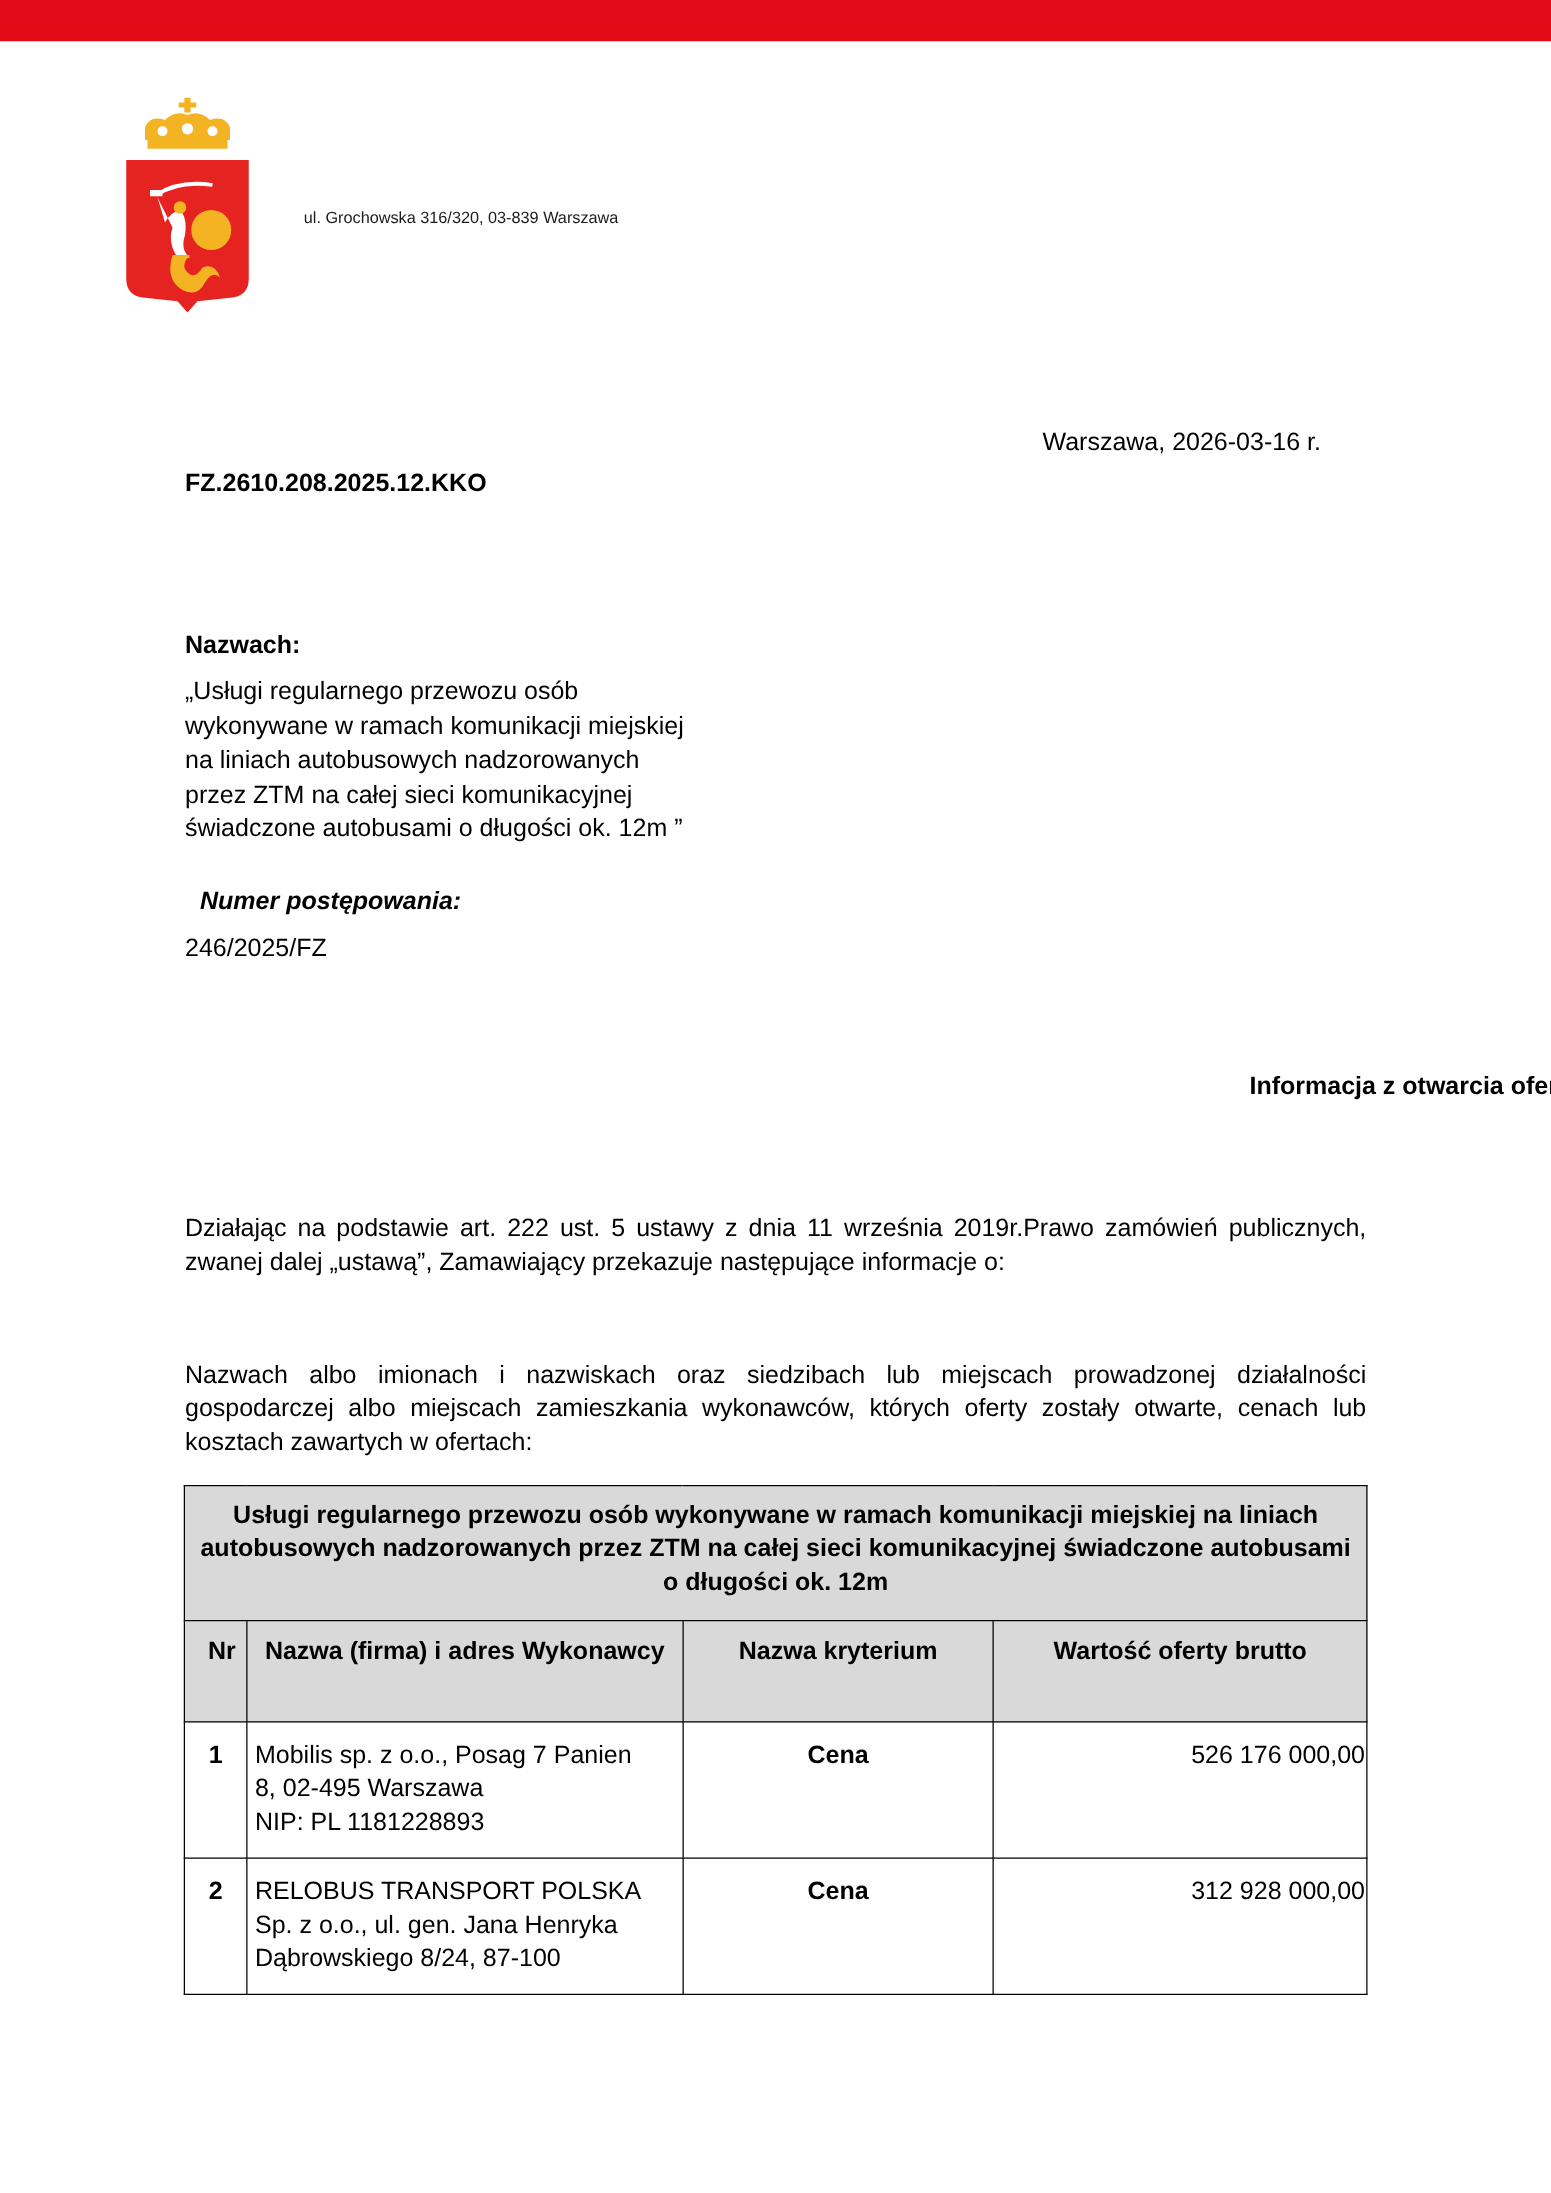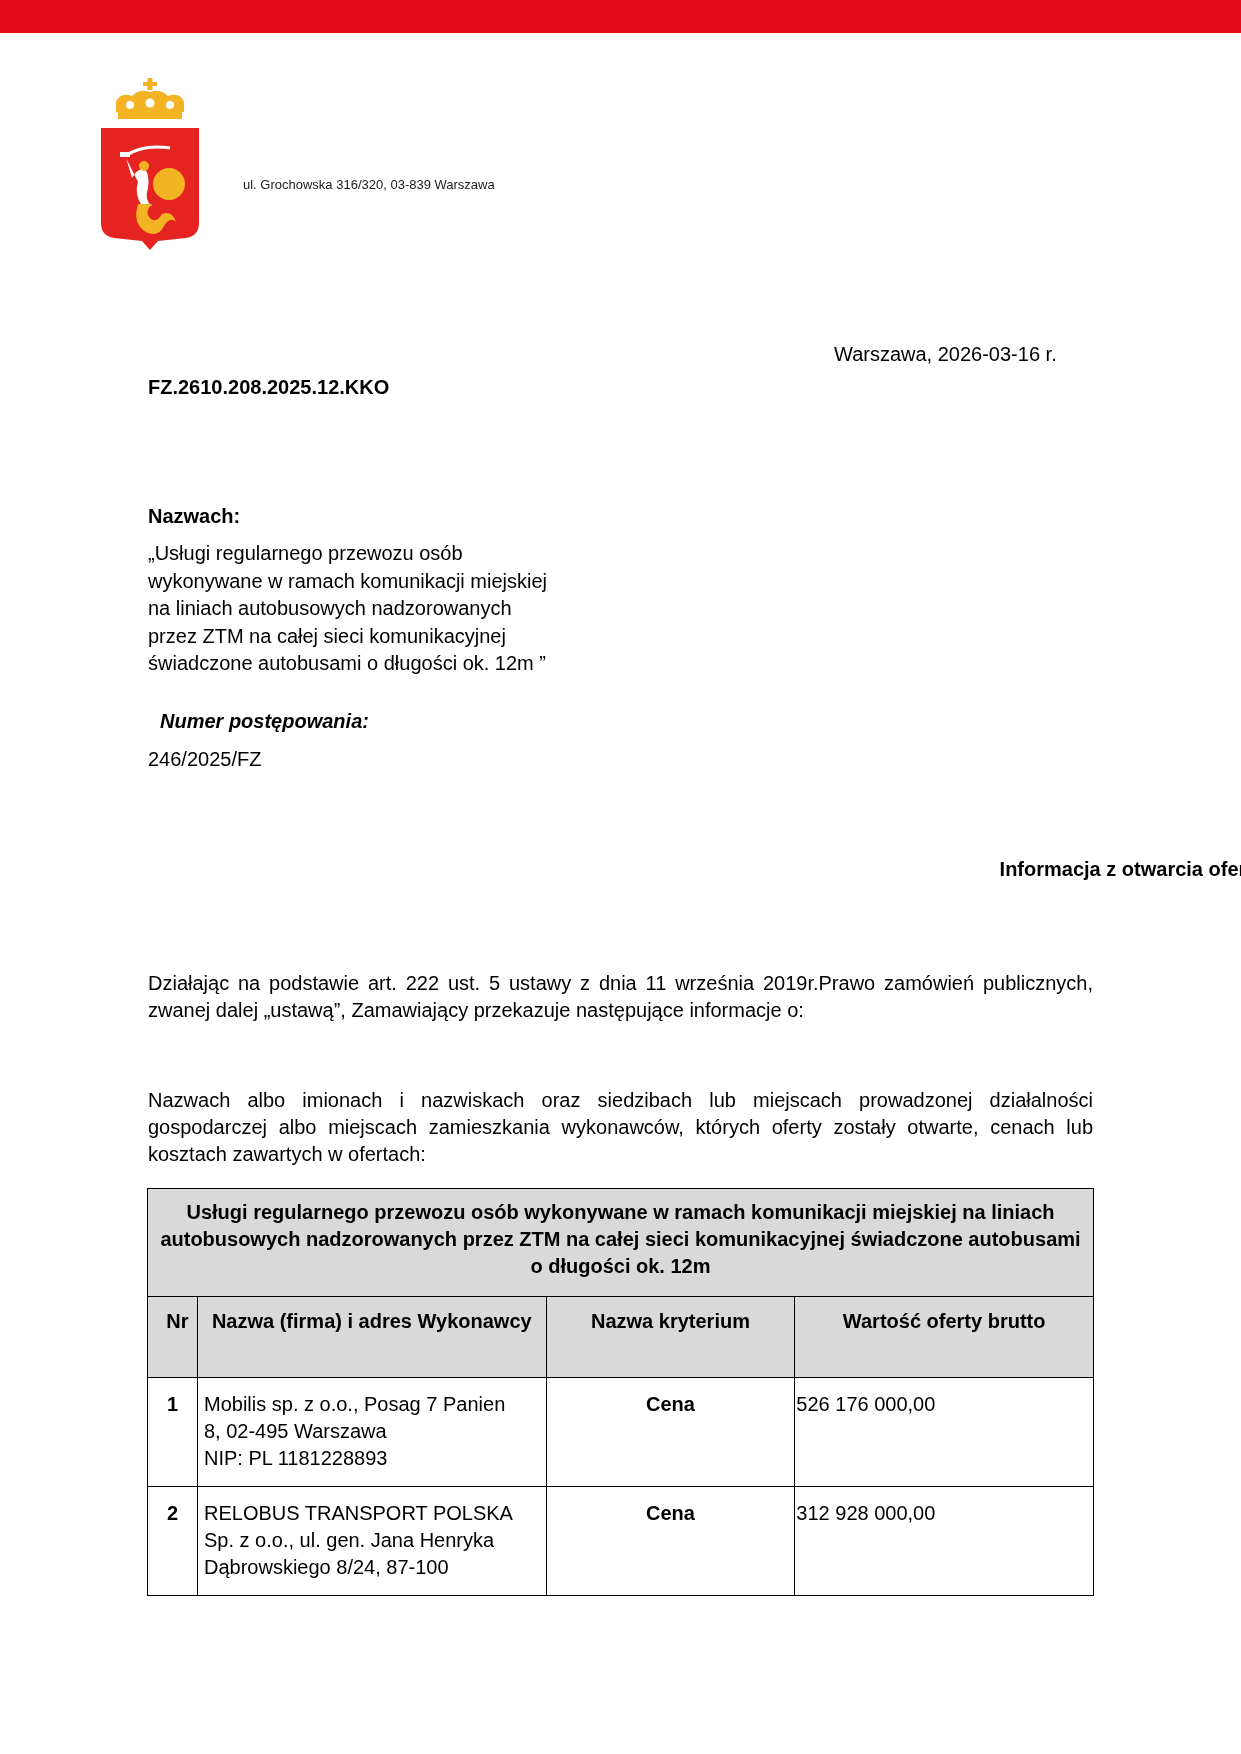--- a/index.html
+++ b/index.html
@@ -3,21 +3,21 @@
 <meta charset="utf-8">
 <style>
   html, body { margin: 0; padding: 0; background: #ffffff; }
   body { width: 1241px; height: 1754px; position: relative; overflow: hidden;
          font-family: "Liberation Sans", "DejaVu Sans", sans-serif; color: #000; }
   .topbar { position: absolute; left: 0; top: 0; width: 1241px; height: 33px; background: #e30b17; }
 
   .crest { position: absolute; left: 98px; top: 78px; width: 104px; height: 172px; }
   .org { position: absolute; left: 243px; top: 160px; }
   .org-name { font-size: 23px; font-weight: bold; letter-spacing: 0.1px; color: #1a1a1a; line-height: 28px; white-space: nowrap; }
-  .org-addr { font-size: 13px; color: #1a1a1a; line-height: 16px; margin-top: 17px; white-space: nowrap; }
+  .org-addr { font-size: 13px; color: #1a1a1a; line-height: 16px; margin-top: 6px; white-space: nowrap; }
 
   .t { position: absolute; font-size: 20px; line-height: 27px; white-space: nowrap; }
   .date { left: 834px; top: 341px; }
   .ref { left: 148px; top: 374px; font-weight: bold; }
   .dotyczy { left: 148px; top: 503px; font-weight: bold; }
   .subject { left: 148px; top: 540px; white-space: normal; width: 480px; line-height: 27.5px; }
   .numer-label { left: 160px; top: 708px; font-weight: bold; font-style: italic; }
   .numer-val { left: 148px; top: 746px; }
   .doc-title { left: 12px; width: 1241px; text-align: right; top: 856px; font-weight: bold; }
   .para { position: absolute; left: 148px; width: 945px; font-size: 20px; line-height: 27px; text-align: justify; text-align-last: left; }
@@ -26,21 +26,21 @@
 
   table.offers { position: absolute; left: 147px; top: 1188px; width: 947px; border-collapse: collapse; font-size: 20px; line-height: 27px; }
   table.offers td, table.offers th { border: 1.3px solid #000; vertical-align: top; }
   .title-row th { background: #d9d9d9; height: 108px; text-align: center; font-weight: bold; padding: 10px 8px 0 8px; box-sizing: border-box; vertical-align: top; }
   .head-row th { background: #d9d9d9; height: 81px; font-weight: bold; text-align: center; padding-top: 11px; box-sizing: border-box; }
   .head-row th.nr { text-align: center; padding-left: 11px; }
   .data-row td { height: 109px; padding-top: 13px; box-sizing: border-box; }
   td.nr { text-align: center; font-weight: bold; }
   td.name { padding-left: 6px; padding-right: 4px; }
   td.crit { text-align: center; font-weight: bold; }
-  td.val { text-align: left; }
+  td.val { text-align: right; }
   col.c1 { width: 50px; } col.c2 { width: 349px; } col.c3 { width: 249px; } col.c4 { width: 299px; }
 </style>
 </head>
 <body>
 
 <div class="topbar"></div>
 
 <svg class="crest" viewBox="0 0 104 172">
   <g>
     <rect x="49.5" y="0" width="5" height="12" fill="#f4b323"></rect>

